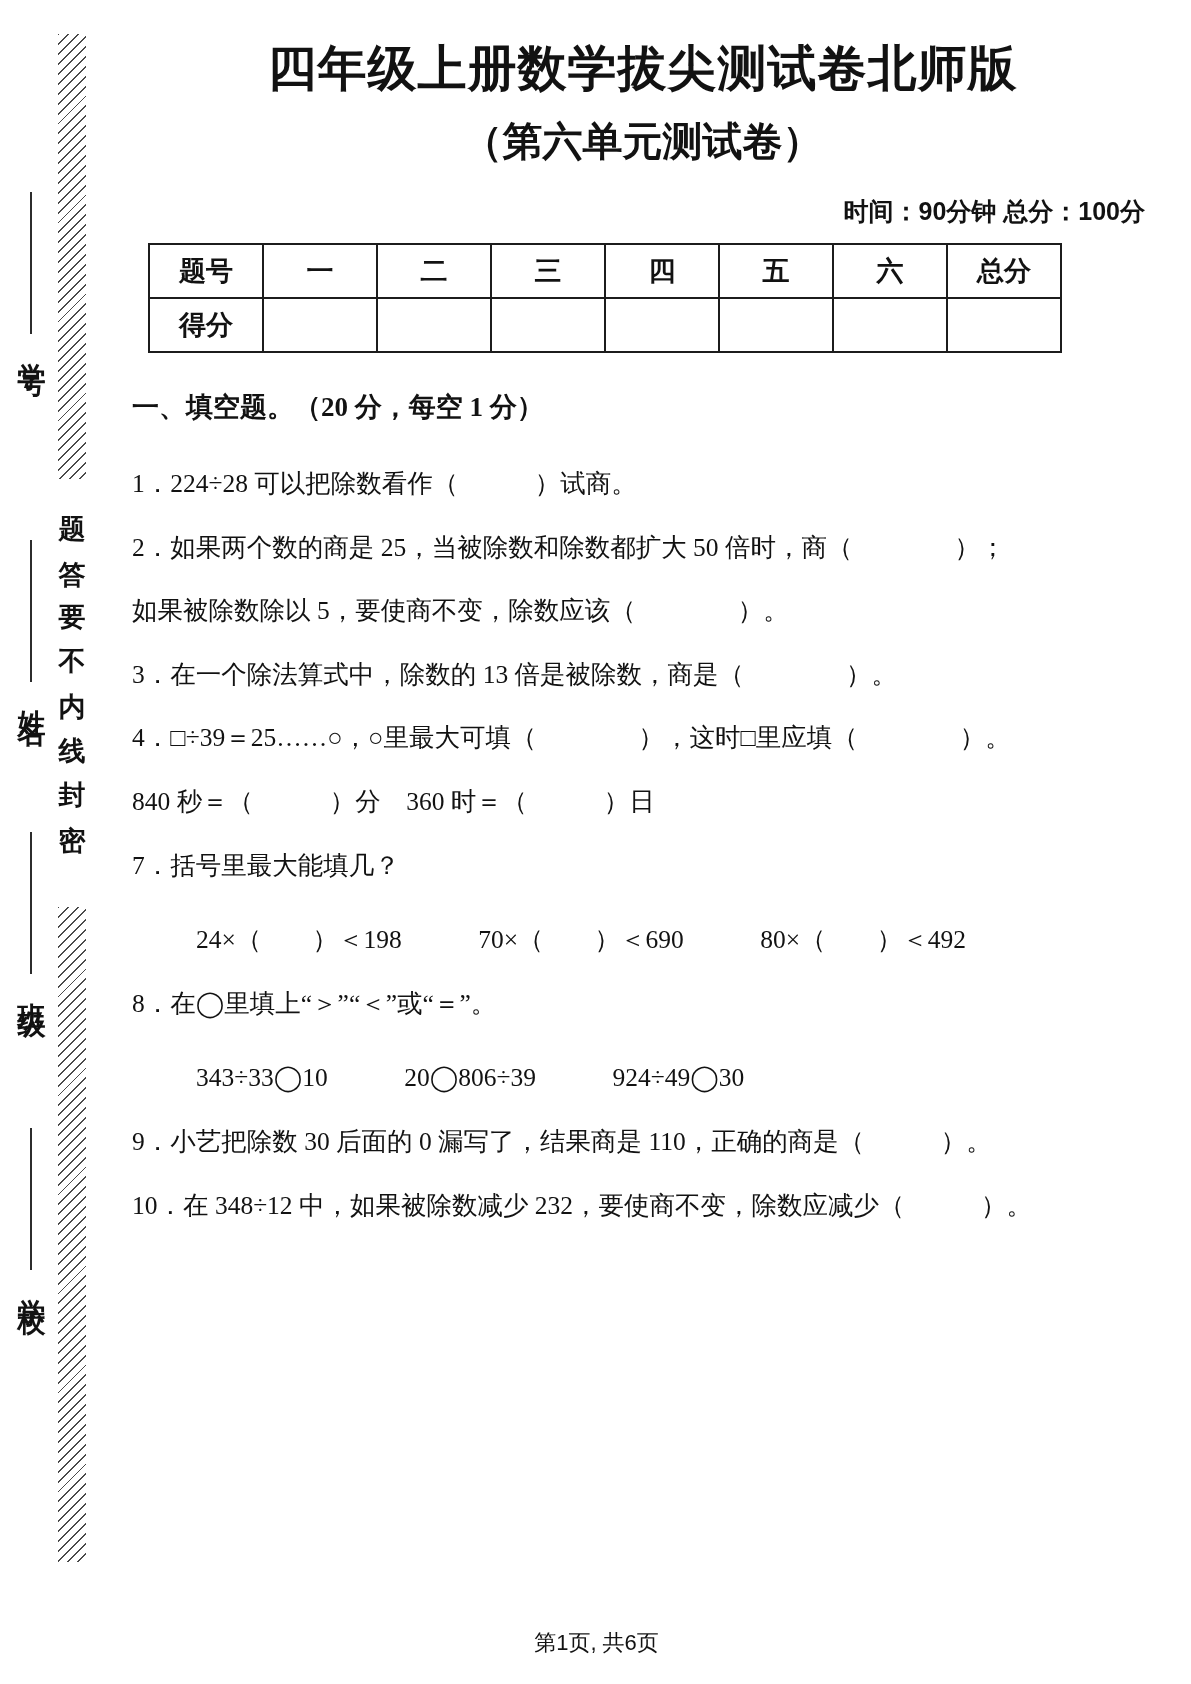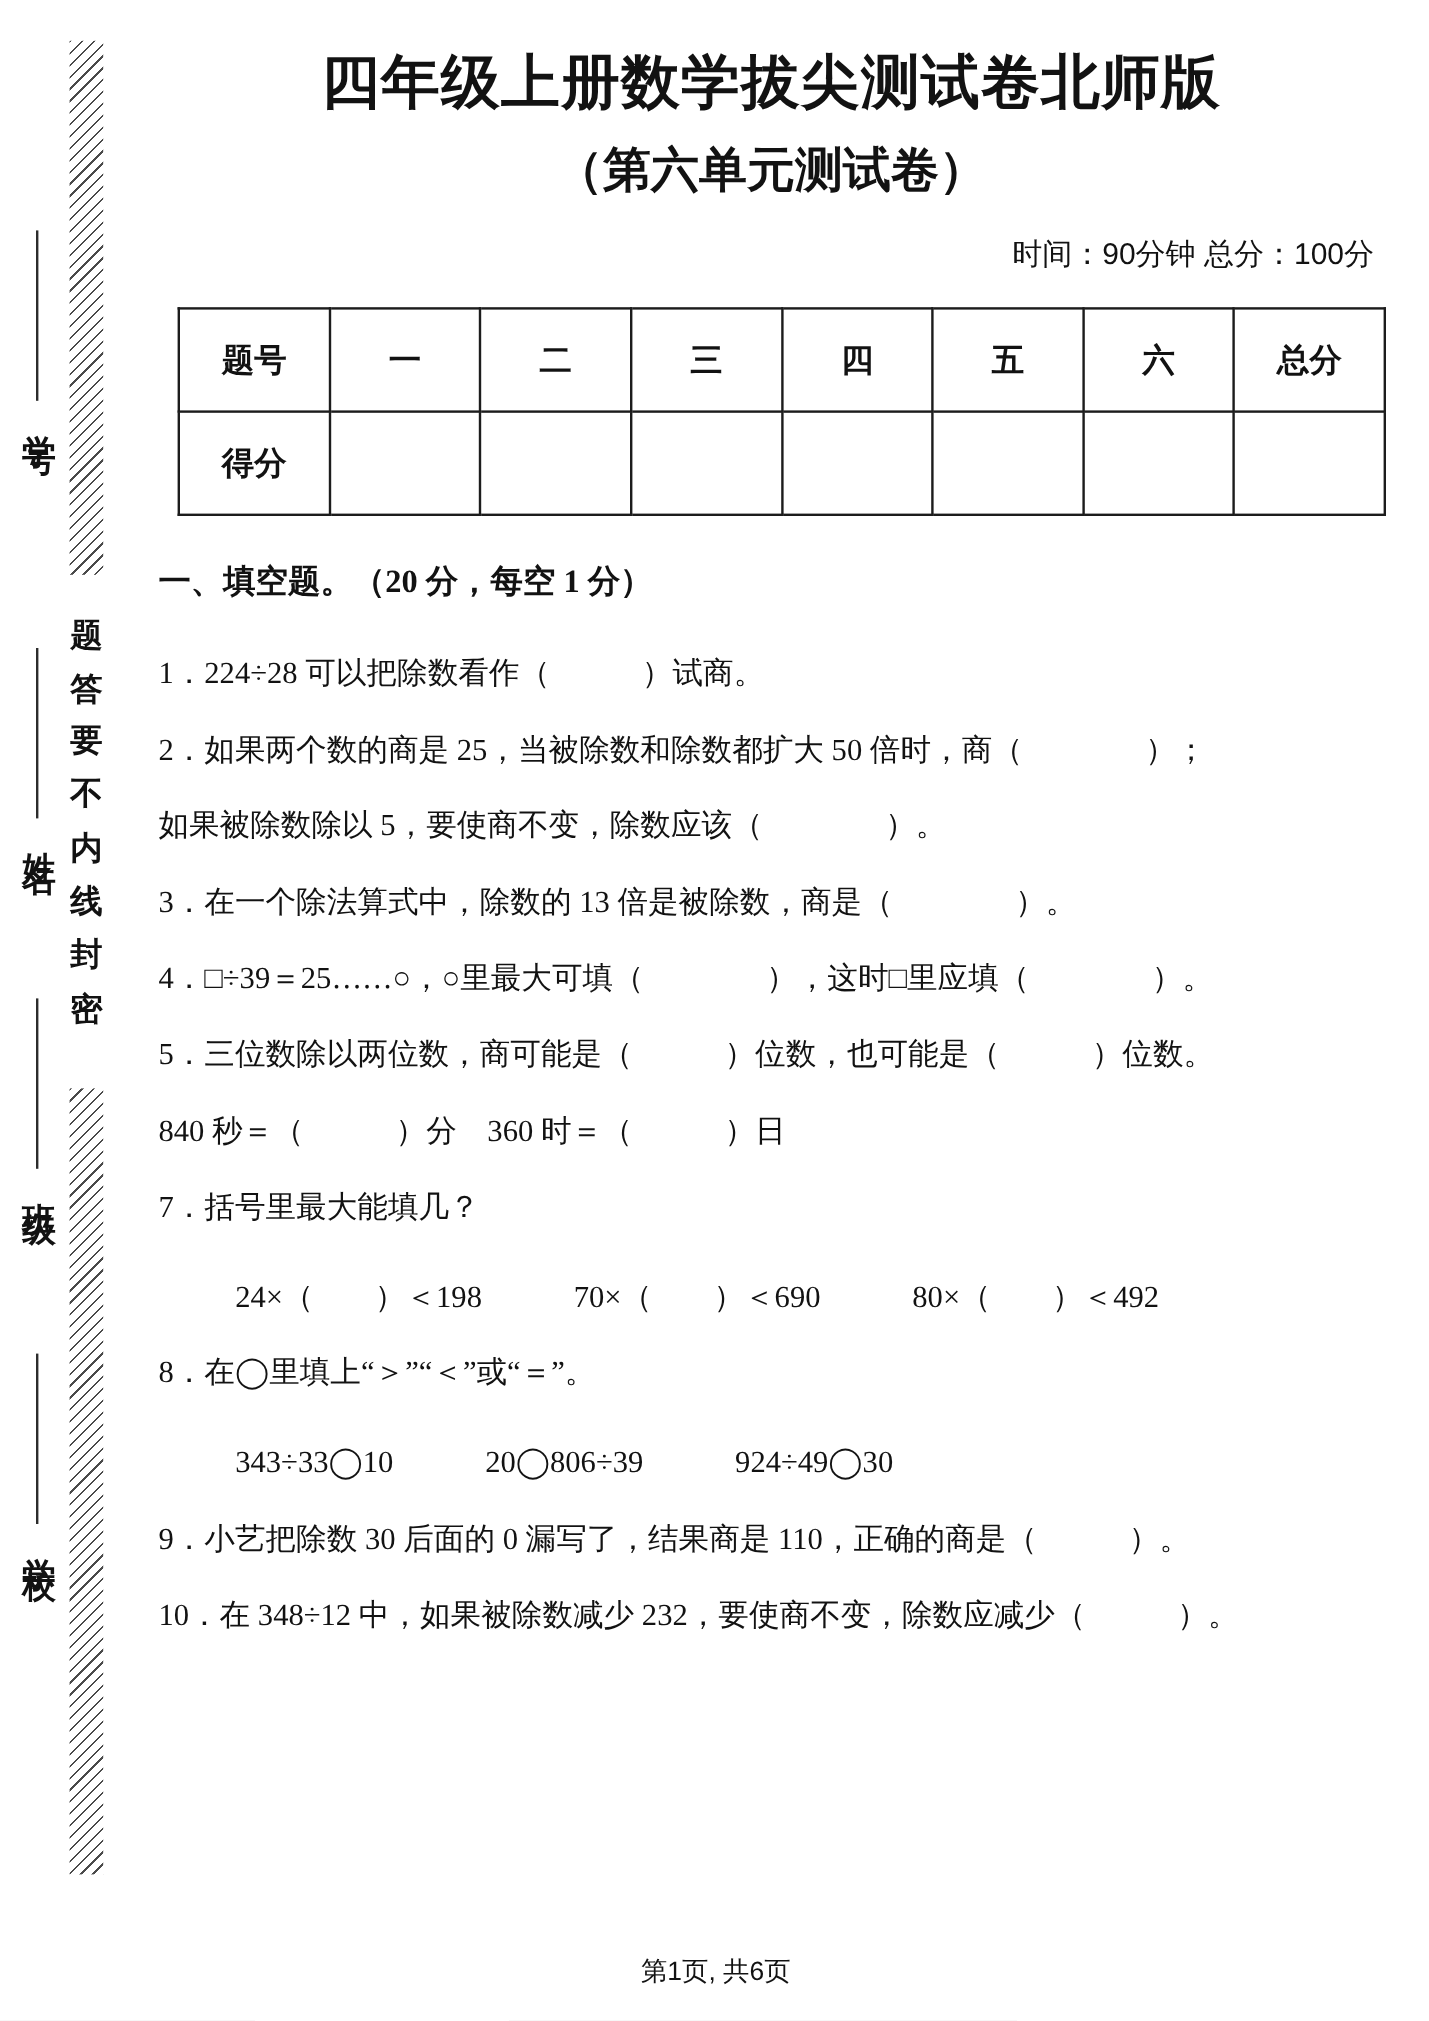--- a/index.html
+++ b/index.html
@@ -65,39 +65,39 @@
   }
   .subtitle {
     font-family: "Liberation Sans", sans-serif;
     font-weight: 800;
     font-size: 40px;
     text-align: center;
     margin: 12px 0 26px 0;
   }
   .meta {
     font-family: "Liberation Sans", sans-serif;
-    font-weight: 400;
+    font-weight: 700;
     font-size: 25px;
     text-align: right;
-    margin: 0 10px 28px 0;
+    margin: 0 10px 15px 0;
   }
   table.score {
     border-collapse: collapse;
     margin-left: 18px;
     font-family: "Liberation Sans", sans-serif;
     font-weight: 700;
     font-size: 27px;
   }
   table.score td {
     border: 2px solid #1c1c1c;
     text-align: center;
     vertical-align: middle;
     height: 52px;
     width: 112px;
-    padding: 16px;
+    padding: 0;
   }
   .section-heading {
     font-family: Liberation Serif, serif;
     font-weight: 800;
     font-size: 27px;
     margin: 36px 0 44px 2px;
   }
   .qline {
     font-size: 25.5px;
     line-height: 1.2;
@@ -173,21 +173,20 @@
     </table>
 
     <div class="section-heading">一、填空题。（20 分，每空 1 分）</div>
 
     <div>
       <div class="qline">1．224÷28 可以把除数看作（　　　）试商。</div>
       <div class="qline">2．如果两个数的商是 25，当被除数和除数都扩大 50 倍时，商（　　　　）；</div>
       <div class="qline">如果被除数除以 5，要使商不变，除数应该（　　　　）。</div>
       <div class="qline">3．在一个除法算式中，除数的 13 倍是被除数，商是（　　　　）。</div>
       <div class="qline">4．□÷39＝25……○，○里最大可填（　　　　），这时□里应填（　　　　）。</div>
-      <div class="qline">5．三位数除以两位数，商可能是（　　　）位数，也可能是（　　　）位数。</div>
       <div class="qline">840 秒＝（　　　）分　360 时＝（　　　）日</div>
       <div class="qline">7．括号里最大能填几？</div>
       <div class="qline indent">24×（　　）＜198　　　70×（　　）＜690　　　80×（　　）＜492</div>
       <div class="qline">8．在◯里填上“＞”“＜”或“＝”。</div>
       <div class="qline indent">343÷33◯10　　　20◯806÷39　　　924÷49◯30</div>
       <div class="qline">9．小艺把除数 30 后面的 0 漏写了，结果商是 110，正确的商是（　　　）。</div>
       <div class="qline">10．在 348÷12 中，如果被除数减少 232，要使商不变，除数应减少（　　　）。</div>
     </div>
   </div>
 

